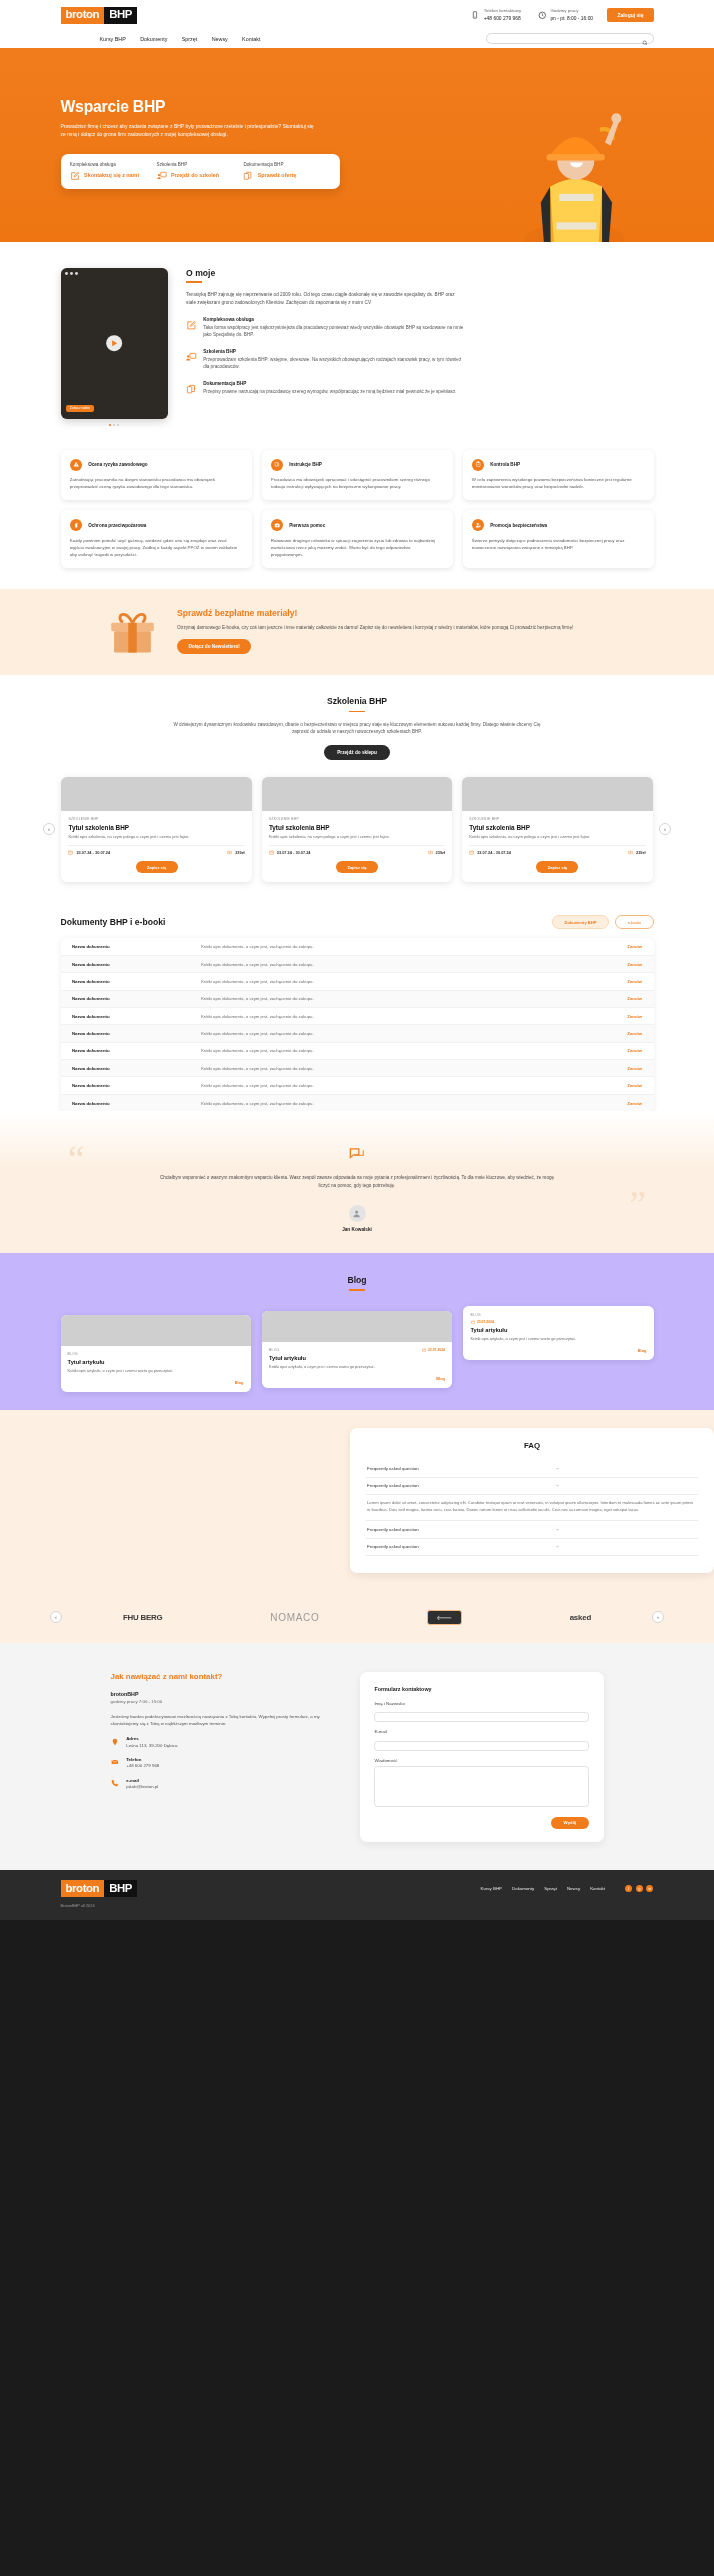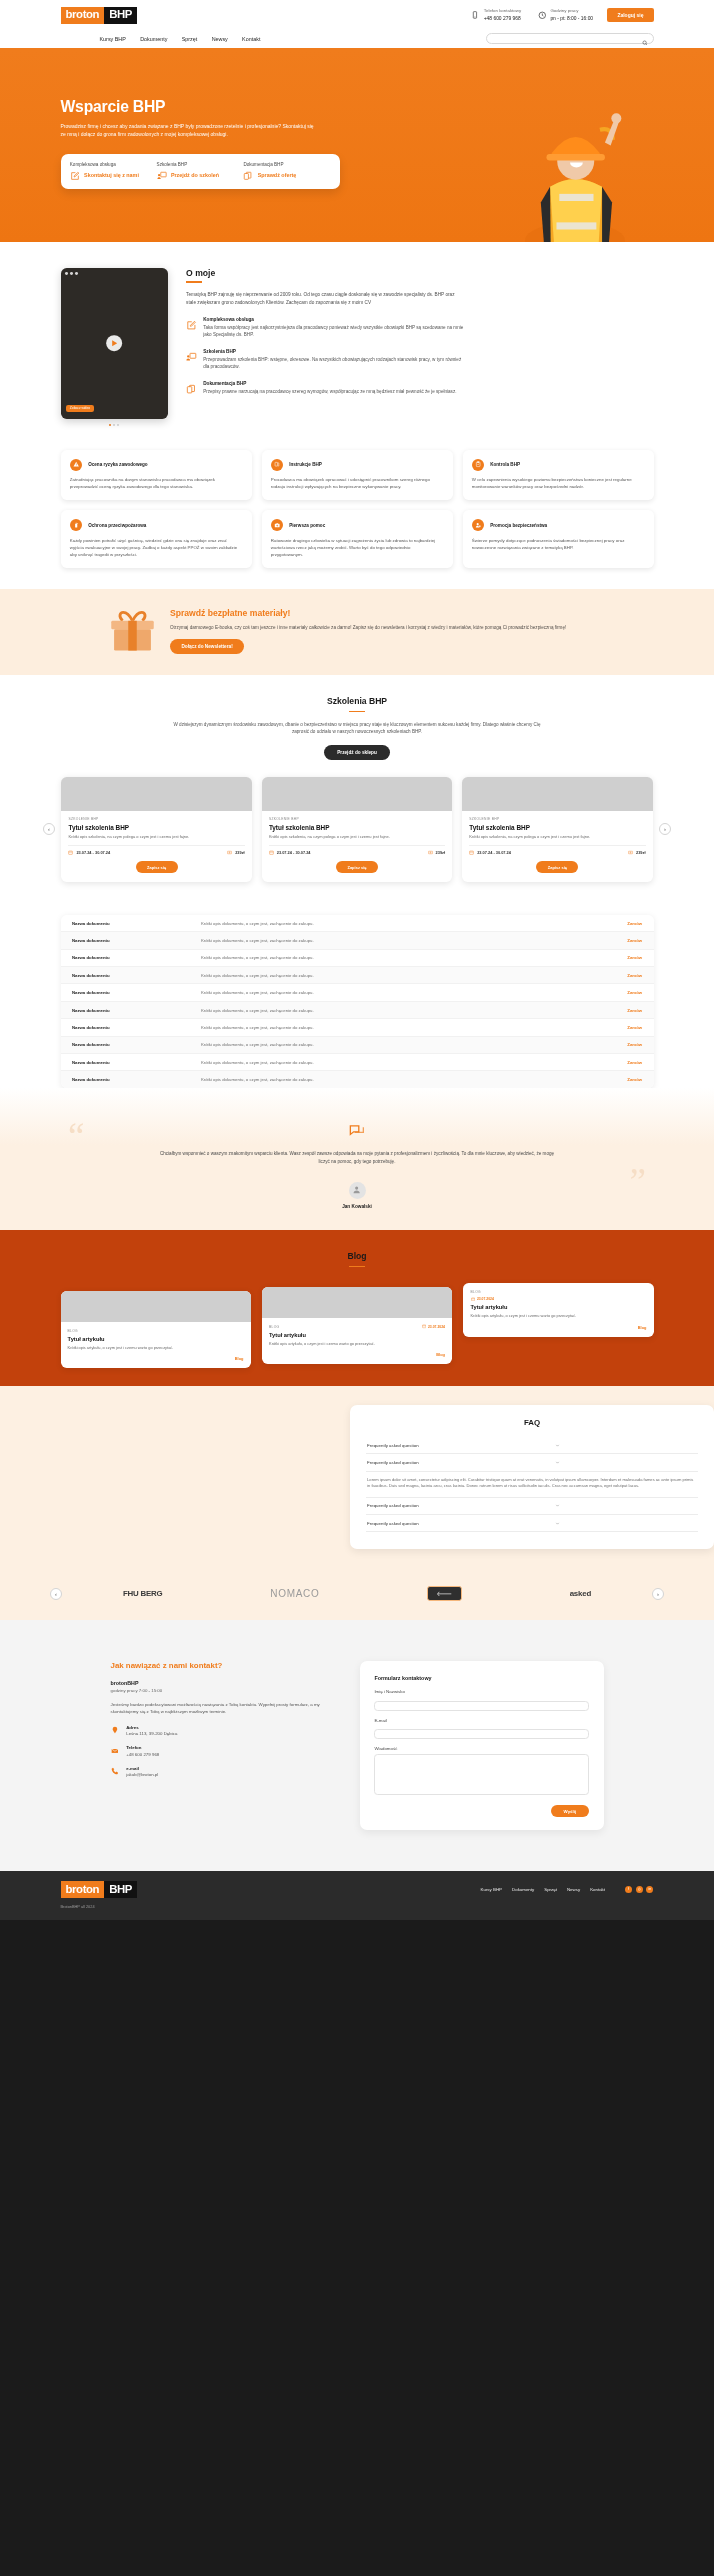--- a/index.html
+++ b/index.html
@@ -76,21 +76,21 @@
   .services { width:593px; margin:10px auto 0; display:grid; grid-template-columns:repeat(3,1fr); gap:10px; padding-bottom:21.4px;}
   .scard { background:#fff; border-radius:5.7px; box-shadow:0 1.4px 5.7px rgba(0,0,0,.09); padding:8.6px 9.3px 10px; }
   .scard .hd { display:flex; align-items:center; gap:6.4px; margin-bottom:5.7px;}
   .scard .cir { width:12px;height:12px;border-radius:50%;background:#f07c1c;display:flex;align-items:center;justify-content:center;color:#fff;flex:none;}
   .scard .cir svg{width:6.4px;height:6.4px;}
   .scard h5 { font-size:4.6px;color:#1a1a1a;font-weight:700;}
   .scard p { font-size:4.4px;color:#585858;line-height:7.1px;}
 
   
   .news { background:#fdeede; padding:18.6px 0 21.4px; }
-  .news-inner { width:500px; margin:0 auto; display:flex; align-items:flex-start; gap:12px;}
+  .news-inner { width:500px; margin:0 auto; display:flex; align-items:flex-end; gap:19px;}
   .gift { width:51px;height:44px;flex:none;}
   .news-body h3 { color:#f07c1c; font-size:8.6px; font-weight:700; margin-bottom:5.7px;}
   .news-body p { font-size:4.6px;color:#55504c;line-height:7.1px;}
   .btn-news { margin-top:7.9px; background:#f07c1c;color:#fff;border:none;border-radius:14.3px;
               font-size:4.7px;font-weight:700;padding:5px 11.4px;cursor:pointer;}
 
   
   .train { padding:21.4px 0 7.1px; text-align:center;}
   .train h2{font-size:8.6px;font-weight:700;color:#1a1a1a;}
   .train .ul-orange{margin:4.3px auto 8.6px;}
@@ -131,21 +131,21 @@
   .testi{position:relative;padding:36px 0 21.4px;text-align:center;background:linear-gradient(180deg,#fff 0%,#fdf0e2 40%,#fdf0e2 100%);}
   .q{position:absolute;font-size:37px;color:#f6dec6;font-family:"Liberation Serif",serif;line-height:1;}
   .q.l{left:68px;top:30px;}
   .q.r{right:68px;top:75px;}
   .chat{width:15.7px;height:13px;margin:0 auto 11.4px;color:#f07c1c;}
   .testi p{font-size:4.6px;color:#4a4a4a;line-height:7.9px;width:400px;margin:0 auto;}
   .avatar{width:17px;height:17px;border-radius:50%;background:#e3e3e3;margin:15.7px auto 5px;display:flex;align-items:center;justify-content:center;color:#9a9a9a;}
   .testi h5{font-size:4.7px;color:#1a1a1a;font-weight:700;}
 
   
-  .blog{padding:21.4px 0 18px;text-align:center;background:#c2410c;}
+  .blog{padding:21.4px 0 18px;text-align:center;background:#c4b5fd;}
   .blog h2{font-size:8.6px;font-weight:700;color:#1a1a1a;}
   .blog .ul-orange{margin:4.3px auto 0;}
   .bgrid{width:593px;margin:15.7px auto 0;display:grid;grid-template-columns:repeat(3,1fr);gap:11.4px;align-items:start;}
   .bcard{background:#fff;border-radius:5.7px;box-shadow:0 1.4px 6.4px rgba(0,0,0,.09);overflow:hidden;text-align:left;}
   .bcard .img{height:31px;background:#cfcfcf;}
   .bcard .body{padding:6.4px 7.1px 7.1px;}
   .bmeta{display:flex;justify-content:space-between;align-items:center;margin-bottom:2.9px;}
   .bmeta .k{font-size:3.3px;color:#8b8b8b;letter-spacing:0.3px;}
   .bmeta .dt{font-size:3.4px;color:#f07c1c;display:flex;align-items:center;gap:2.1px;font-weight:600;}
   .bmeta .dt svg{width:4.3px;height:4.3px;}
@@ -166,21 +166,21 @@
   
   .partners{background:#fdf0e2;padding:15.7px 0 18.6px;}
   .p-inner{width:614px;margin:0 auto;display:flex;align-items:center;gap:7.1px;}
   .p-logos{flex:1;display:flex;align-items:center;justify-content:space-around;}
   .plogo{font-size:7.9px;color:#3a3a3a;font-weight:700;letter-spacing:-0.2px;display:flex;align-items:center;gap:2.9px;}
   .plogo.grey{color:#9a9a9a;font-weight:400;letter-spacing:0.7px;font-size:10px;}
   .plogo.pill{background:#2f2f2f;border-radius:2.9px;padding:3.6px 7.9px;}
 
   
   .contact{background:#f4f4f4;padding:28.6px 0 28.6px;}
-  .c-inner{width:493px;margin:12px auto;display:flex;gap:28.6px;}
+  .c-inner{width:493px;margin:0 auto;display:flex;gap:28.6px;}
   .c-left{width:221px;}
   .c-left h3{color:#f07c1c;font-size:7.9px;font-weight:700;margin-bottom:10px;}
   .c-left .name{font-size:5.3px;color:#1a1a1a;font-weight:600;}
   .c-left .hrs{font-size:4.4px;color:#666;margin-top:2.1px;}
   .c-left .desc{font-size:4.4px;color:#555;line-height:7.1px;margin-top:8.6px;}
   .ci{display:flex;align-items:flex-start;gap:7.1px;margin-top:9.3px;}
   .ci .ic{width:8.6px;height:8.6px;color:#f07c1c;flex:none;margin-top:1.4px;}
   .ci b{display:block;font-size:4.4px;color:#1a1a1a;}
   .ci span{display:block;font-size:4.4px;color:#555;margin-top:1.4px;}
   .c-form{flex:1;background:#fff;border-radius:7.1px;box-shadow:0 2.1px 8.6px rgba(0,0,0,.07);padding:14.3px 14.3px 13px;}
@@ -567,20 +567,25 @@
             </div>
             <button class="btn-signup">Zapisz się</button>
           </div>
         </div>
       </div>
       <div class="arrow">›</div>
     </div>
   </div>
 
   <div class="docs">
+    <div class="docs-hd">
+      <h2>Dokumenty BHP i e-booki</h2>
+      <div class="pill on">Dokumenty BHP</div>
+      <div class="pill off">e-booki</div>
+    </div>
     <div class="doctable" id="doc-rows">
         <div class="drow">
           <div class="n">Nazwa dokumentu</div>
           <div class="d">Krótki opis dokumentu, o czym jest, zachęcenie do zakupu.</div>
           <div class="o">Zamów</div>
         </div>
         <div class="drow alt">
           <div class="n">Nazwa dokumentu</div>
           <div class="d">Krótki opis dokumentu, o czym jest, zachęcenie do zakupu.</div>
           <div class="o">Zamów</div>

